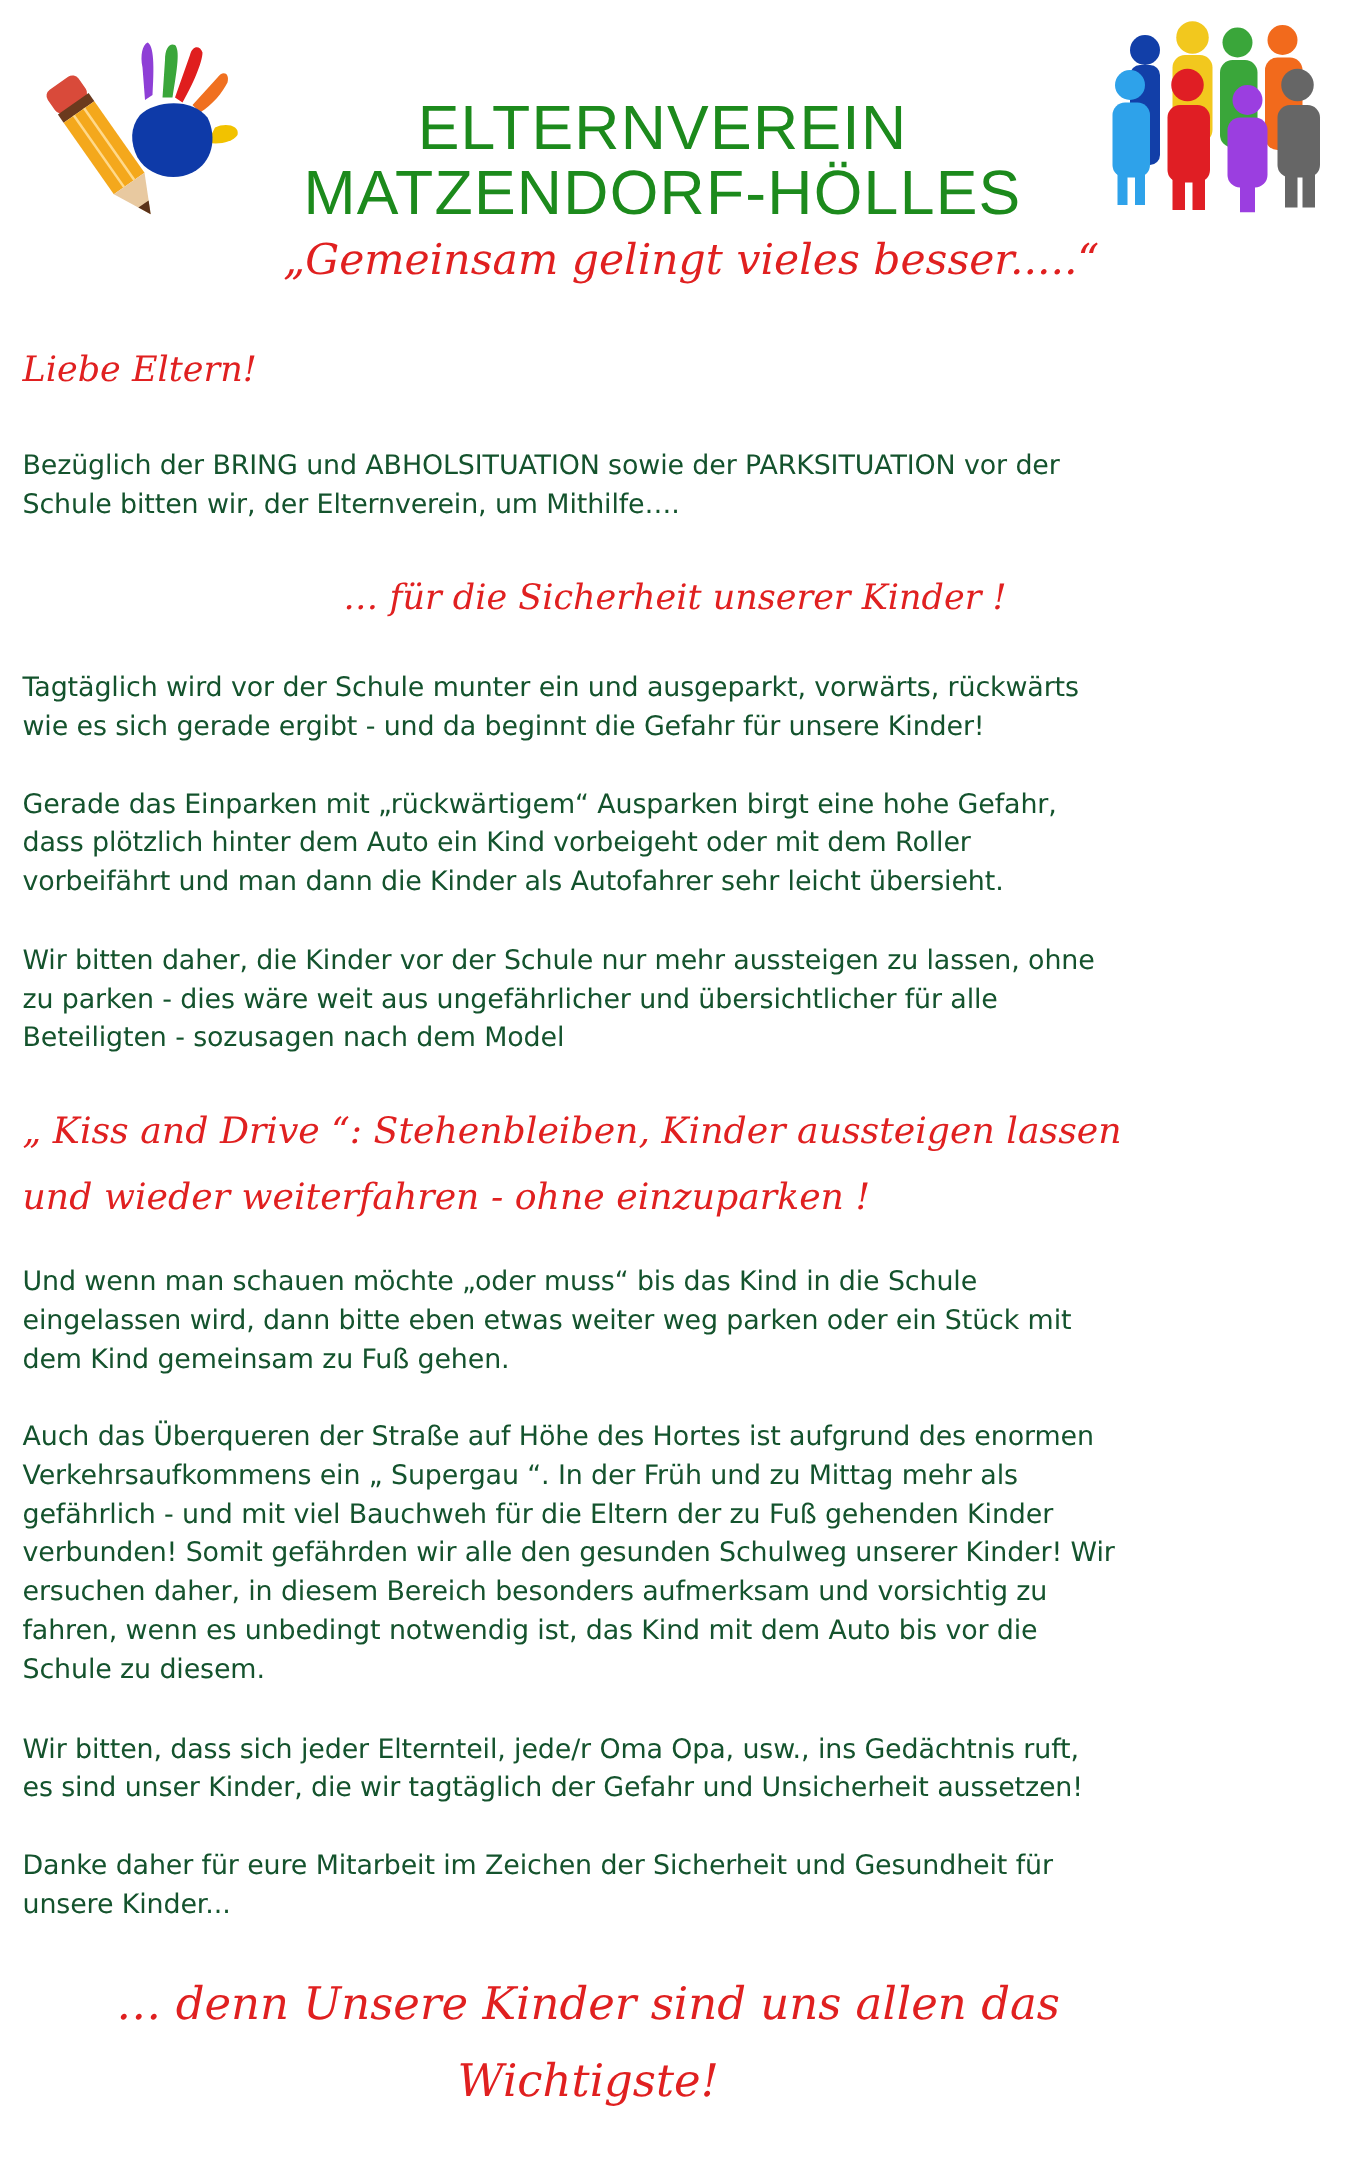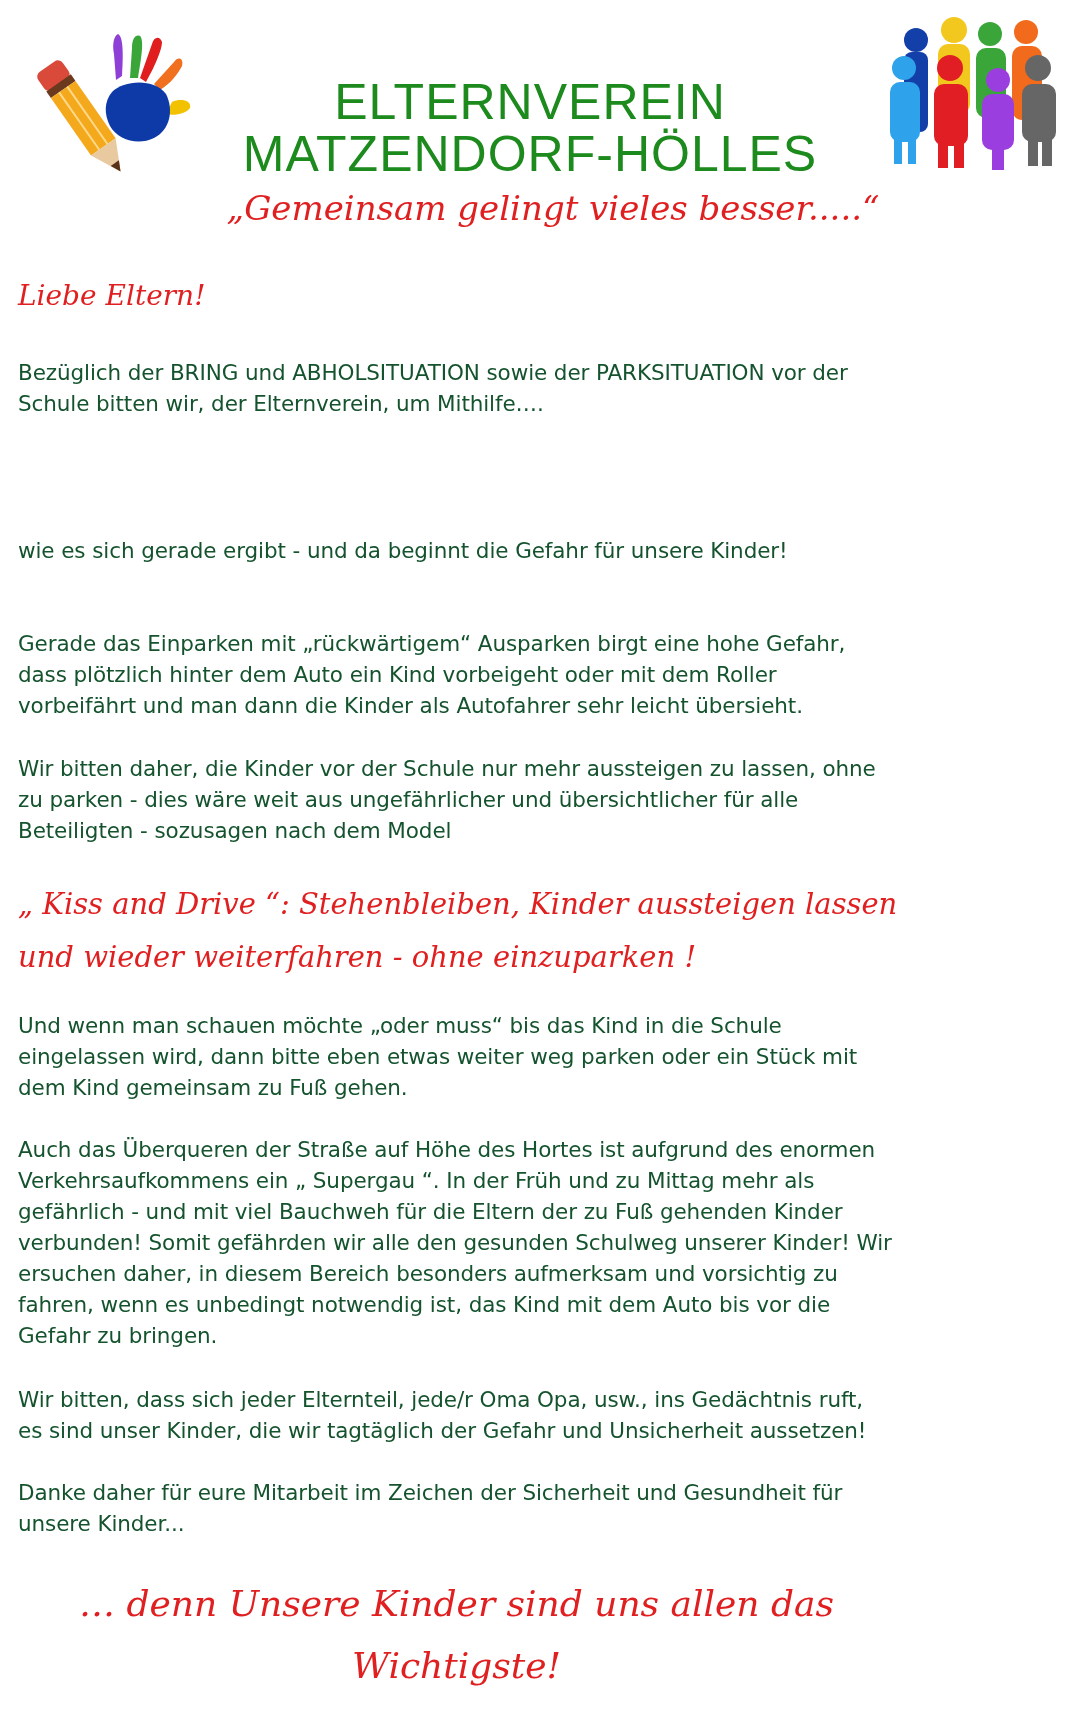--- a/index.html
+++ b/index.html
@@ -14,21 +14,21 @@
       color: #1c8a1c; font-family: "Liberation Sans", sans-serif; font-weight: 400; }
     .title-line1 { font-size: 50px; line-height: 52px; letter-spacing: 1px; margin-top: 48px; }
     .title-line2 { font-size: 50px; line-height: 52px; letter-spacing: 1px; text-align: center; }
 
     
     .script { color: #e02020; font-family: "DejaVu Serif", serif; font-style: italic; font-weight: 400; }
     .motto { position: absolute; left: 0; top: 184px; width: 1080px; text-align: center; font-size: 34px; line-height: 48px; padding-left: 13px; }
     .greeting { position: absolute; left: 18px; top: 276px; font-size: 28px; line-height: 40px; }
     .subtitle { position: absolute; left: 0; top: 458px; width: 1080px; text-align: center; font-size: 28px; line-height: 40px; }
     .kiss { position: absolute; left: 18px; top: 878px; width: 1060px; font-size: 29px; line-height: 53px; }
-    .closing { position: absolute; left: 0; top: 1573px; width: 913px; text-align: center; font-size: 36px; line-height: 62px; }
+    .closing { position: absolute; left: 14px; top: 1573px; width: 913px; text-align: center; font-size: 36px; line-height: 62px; }
 
     
     .para { position: absolute; left: 18px; width: 1050px; color: #14532d;
       font-family: "DejaVu Sans", sans-serif; font-size: 21.5px; line-height: 31px; letter-spacing: -0.1px; }
     .para span.line { display: block; white-space: nowrap; }
     .p1 { top: 357px; }
     .p2 { top: 535px; }
     .p3 { top: 628px; }
     .p4 { top: 753px; }
     .p5 { top: 1010px; }
@@ -114,22 +114,24 @@
   </div>
 
   <div class="script motto">„Gemeinsam gelingt vieles besser.....“</div>
   <div class="script greeting">Liebe Eltern!</div>
 
   <div class="para p1">
     <span class="line">Bezüglich der BRING und ABHOLSITUATION sowie der PARKSITUATION vor der</span>
     <span class="line">Schule bitten wir, der Elternverein, um Mithilfe….</span>
   </div>
 
+  <div class="script subtitle">… für die Sicherheit unserer Kinder !</div>
 
   <div class="para p2">
+    <span class="line">Tagtäglich wird vor der Schule munter ein und ausgeparkt, vorwärts, rückwärts</span>
     <span class="line">wie es sich gerade ergibt - und da beginnt die Gefahr für unsere Kinder!</span>
   </div>
 
   <div class="para p3">
     <span class="line">Gerade das Einparken mit „rückwärtigem“ Ausparken birgt eine hohe Gefahr,</span>
     <span class="line">dass plötzlich hinter dem Auto ein Kind vorbeigeht oder mit dem Roller</span>
     <span class="line">vorbeifährt und man dann die Kinder als Autofahrer sehr leicht übersieht.</span>
   </div>
 
   <div class="para p4">
@@ -149,21 +151,21 @@
     <span class="line">dem Kind gemeinsam zu Fuß gehen.</span>
   </div>
 
   <div class="para p6">
     <span class="line">Auch das Überqueren der Straße auf Höhe des Hortes ist aufgrund des enormen</span>
     <span class="line">Verkehrsaufkommens ein „ Supergau “.  In der Früh und zu Mittag mehr als</span>
     <span class="line">gefährlich -  und mit viel Bauchweh für die Eltern der zu Fuß gehenden Kinder</span>
     <span class="line">verbunden! Somit gefährden wir alle den gesunden Schulweg unserer Kinder! Wir</span>
     <span class="line">ersuchen daher,  in diesem Bereich besonders aufmerksam und vorsichtig zu</span>
     <span class="line">fahren, wenn es unbedingt notwendig ist, das Kind mit dem Auto bis vor die</span>
-    <span class="line">Gefahr zu bringen.</span>
+    <span class="line">Schule zu diesem.</span>
   </div>
 
   <div class="para p7">
     <span class="line">Wir bitten, dass sich jeder Elternteil, jede/r Oma Opa, usw., ins Gedächtnis ruft,</span>
     <span class="line">es sind unser Kinder, die wir tagtäglich der Gefahr und Unsicherheit aussetzen!</span>
   </div>
 
   <div class="para p8">
     <span class="line">Danke daher für eure Mitarbeit im Zeichen der Sicherheit und Gesundheit für</span>
     <span class="line">unsere Kinder...</span>

